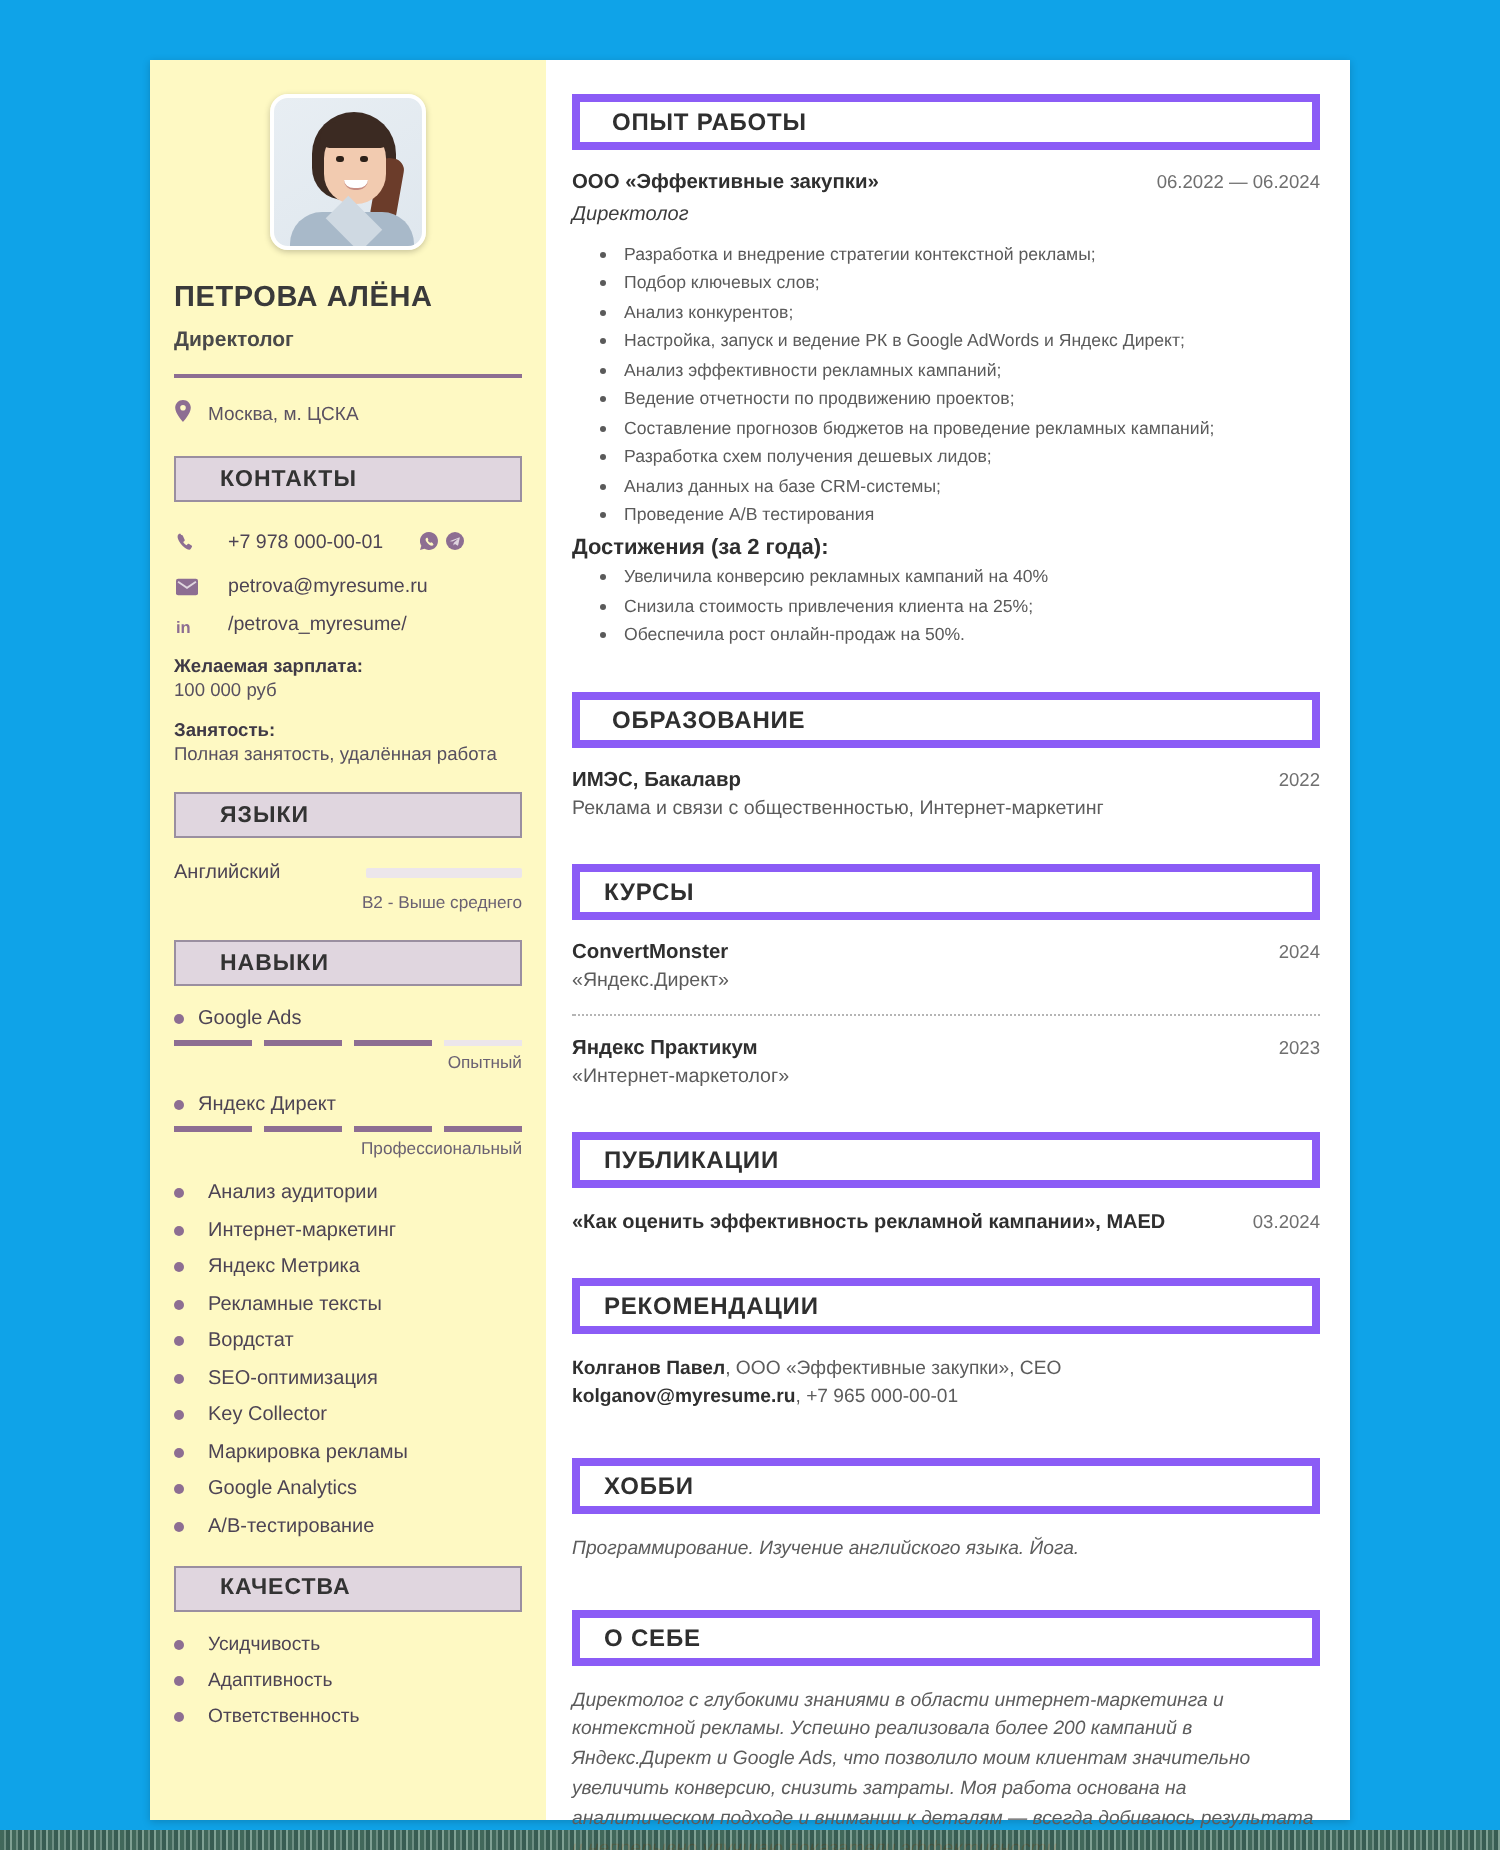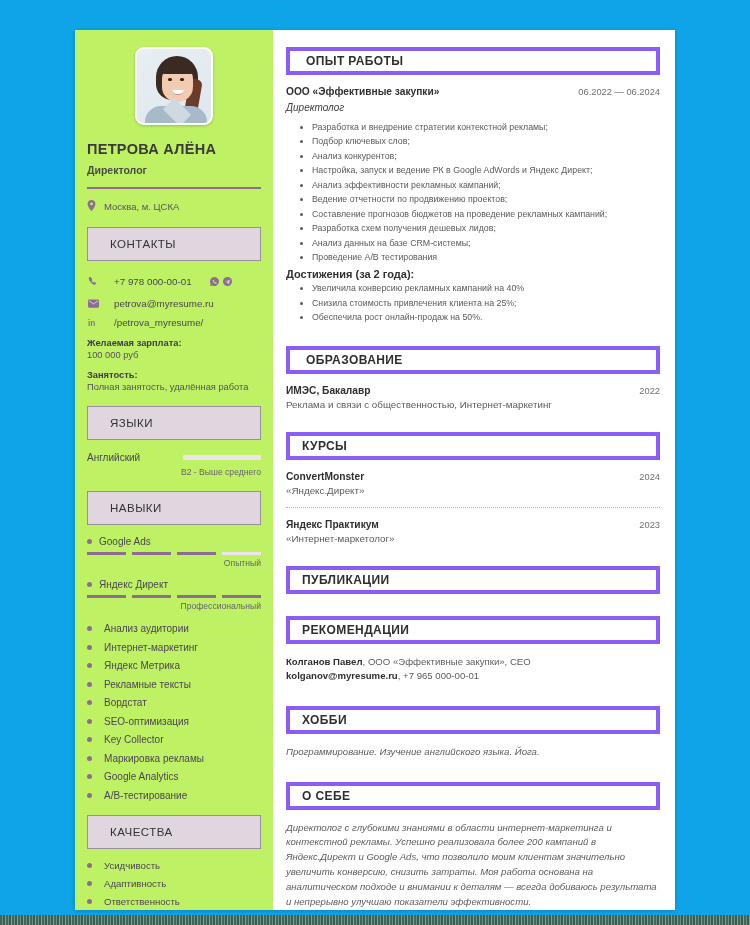--- a/index.html
+++ b/index.html
@@ -17,21 +17,21 @@
     position: absolute;
     left: 75px; top: 30px;
     width: 600px; height: 880px;
     background: #ffffff;
     display: flex;
     box-shadow: 0 1px 4px rgba(0,0,0,0.18);
   }
   
   .sidebar {
     width: 198px;
-    background: #bef264;
+    background: #fef9c3;
     padding: 0 12px;
     flex-shrink: 0;
   }
   .photo-wrap { display:flex; justify-content:center; padding-top: 17px; }
   .photo {
     width: 78px; height: 78px;
     border-radius: 9px;
     background: linear-gradient(150deg,#e8eef3 0%, #dfe7ee 100%);
     border: 2px solid #ffffff;
     box-shadow: 0 1px 3px rgba(0,0,0,.22);
@@ -71,24 +71,24 @@
   .loc-row {
     display: flex; align-items: center; gap: 8px;
     margin-top: 11px; font-size: 9.5px; color: #5b5262;
   }
   .loc-row svg { flex-shrink: 0; }
 
   .sb-header {
     margin-top: 14px;
     border: 1px solid #9a8fa0;
     background: #e0d6df;
-    height: 34px;
+    height: 23px;
     display: flex; align-items: center;
     padding-left: 22px;
-    font-size: 11.5px; font-weight: 400; letter-spacing: .5px;
+    font-size: 11.5px; font-weight: 700; letter-spacing: .5px;
     color: #333;
   }
   .contacts { margin-top: 11px; }
   .c-row { display: flex; align-items: center; gap: 14px; margin-bottom: 8px; }
   .c-ic { width: 13px; display:flex; justify-content:center; flex-shrink: 0; color:#8d6e92; }
   .c-txt { font-size: 9.8px; color: #4d4454; }
   .c-extra { display: flex; gap: 4px; margin-left: 4px; align-items:center; }
 
   .field { margin-top: 10px; }
   .field-lab { font-size: 9.3px; font-weight: 700; color: #3f3a46; }
@@ -385,20 +385,24 @@
     <div class="dotted"></div>
     <div>
       <div class="row-head">
         <span class="r-title">Яндекс Практикум</span>
         <span class="r-date">2023</span>
       </div>
       <div class="r-sub-plain">«Интернет-маркетолог»</div>
     </div>
 
     <div class="sec-header sec-gap tight">ПУБЛИКАЦИИ</div>
+    <div class="pub-row">
+      <span class="pub-title">«Как оценить эффективность рекламной кампании», MAED</span>
+      <span class="r-date">03.2024</span>
+    </div>
 
     <div class="sec-header sec-gap tight">РЕКОМЕНДАЦИИ</div>
     <div class="rec-line">
       <b>Колганов Павел</b><span>, ООО «Эффективные закупки», CEO</span><br>
       <b>kolganov@myresume.ru</b><span>, +7 965 000-00-01</span>
     </div>
 
     <div class="sec-header sec-gap tight">ХОББИ</div>
     <div class="body-text">Программирование. Изучение английского языка. Йога.</div>
 

